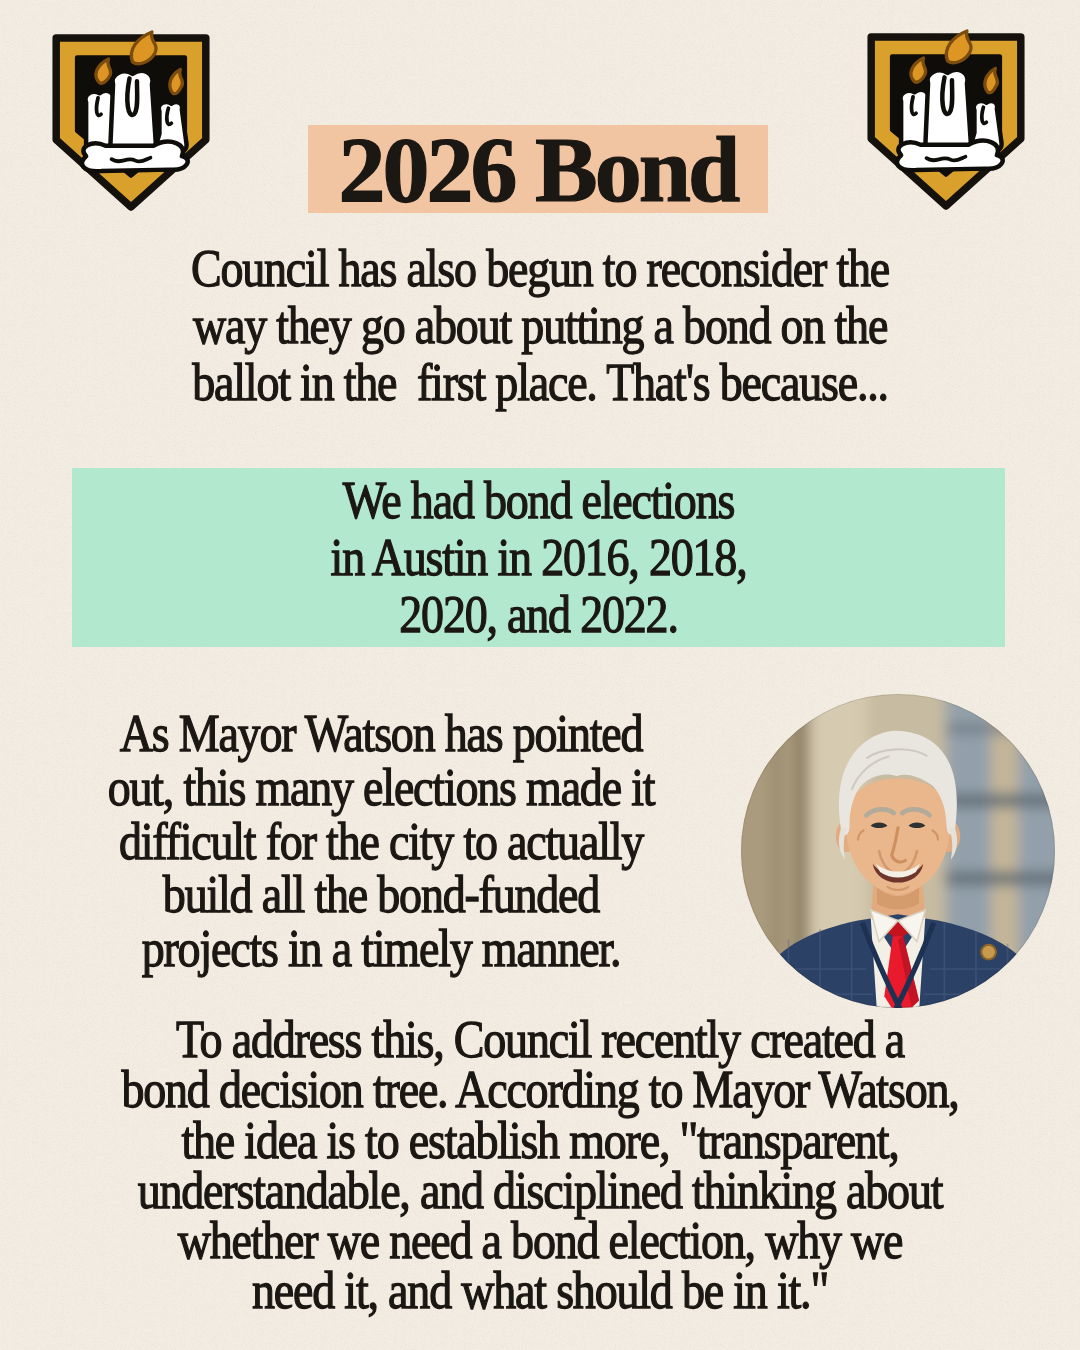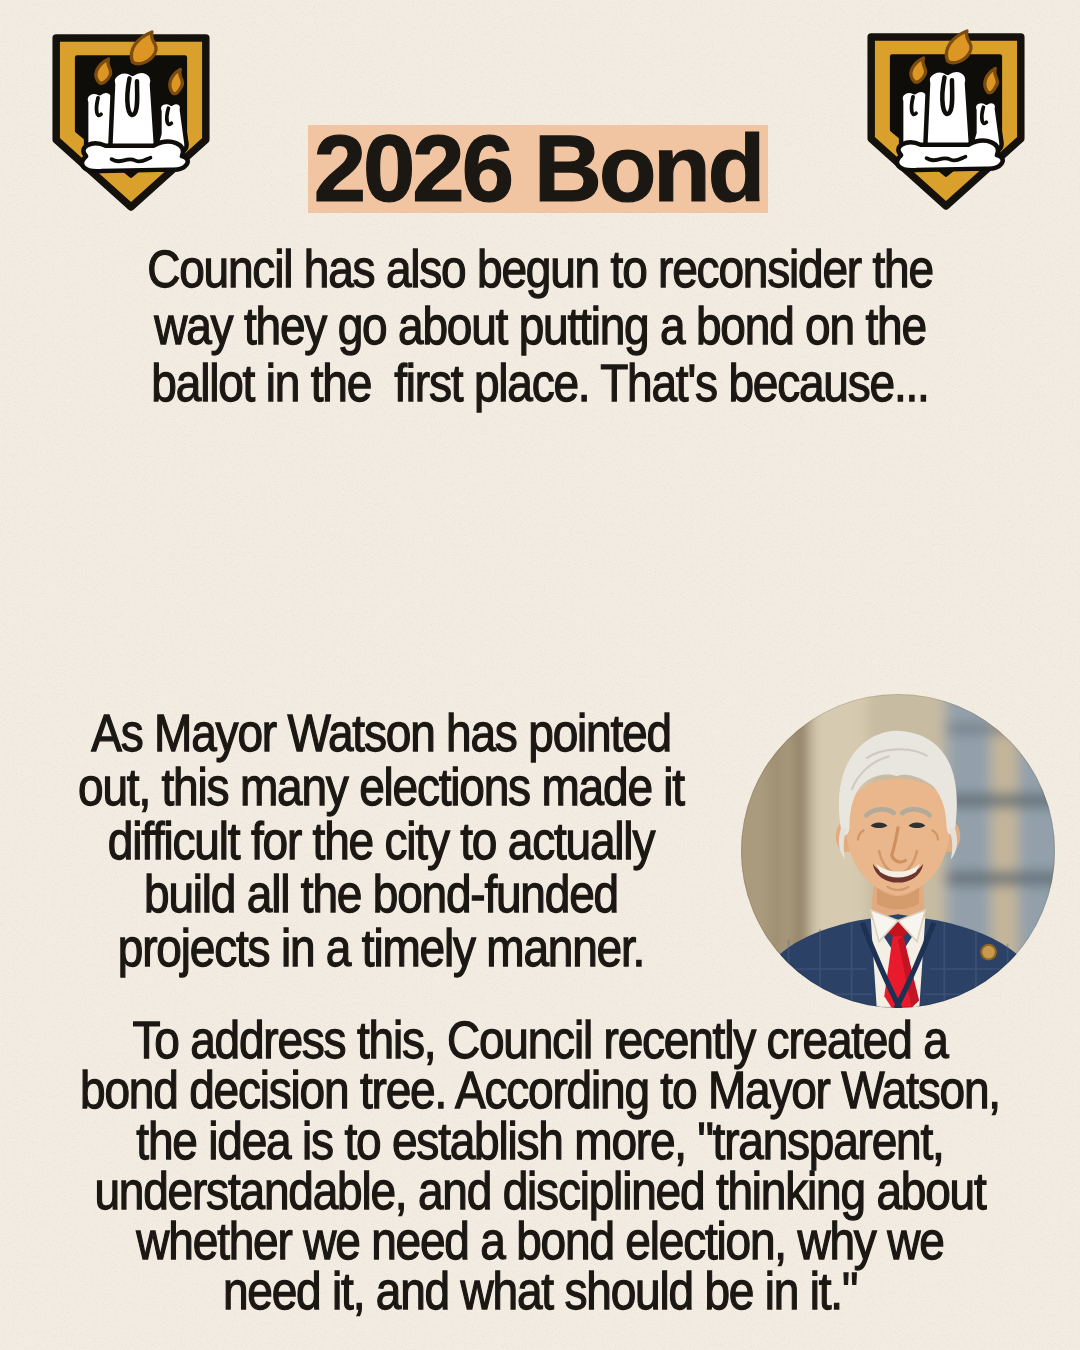--- a/index.html
+++ b/index.html
@@ -1,20 +1,20 @@
 <!DOCTYPE html>
 <html><head>
 <meta charset="utf-8">
 <style>
   html,body{margin:0;padding:0;background:#d8d2c6;}
   .page{
     position:relative;width:1080px;height:1350px;overflow:hidden;
     background:var(--bg,#f2ece2);
     color:var(--ink,#1b1713);
-    font-family:Liberation Sans, sans-serif;
+    font-family:Liberation Serif, serif;
   }
   .texture{position:absolute;left:0;top:0;z-index:0;pointer-events:none;}
   .logo{position:absolute;width:180px;height:190px;z-index:1;}
   .logo-left{left:41px;top:26px;}
   .logo-right{left:856px;top:25px;}
   .title-badge{
     position:absolute;left:308px;top:62px;width:460px;height:88px;z-index:1;
     background:var(--peach,#f1c5a2);
     display:flex;align-items:center;justify-content:center;
     font-size:94px;font-weight:700;letter-spacing:-3px;line-height:88px;
@@ -94,20 +94,25 @@
       <path d="M39 38 C34 33 37 26 45 22 C43 27 48 29 46 33 C44 37 41 39 39 38 Z" fill="#dd9623" stroke="#7c4c0e" stroke-width="2.2" stroke-linejoin="round"></path>
       <path d="M61 24 C58 16 64 8 74 4 C72 10 79 12 76 18 C73 24 65 27 61 24 Z" fill="#dd9623" stroke="#7c4c0e" stroke-width="2.2" stroke-linejoin="round"></path>
       <path d="M88 45 C84 40 86 33 93 29 C91 34 96 36 94 40 C92 44 90 46 88 45 Z" fill="#dd9623" stroke="#7c4c0e" stroke-width="2.2" stroke-linejoin="round"></path>
     </svg>
   </div>
 
   <p class="para intro">Council has also begun to reconsider the
 way they go about putting a bond on the
 ballot in the  first place. That's because...</p>
 
+  <div class="callout">
+    <p class="callout-text">We had bond elections
+in Austin in 2016, 2018,
+2020, and 2022.</p>
+  </div>
 
   <p class="para watson">As Mayor Watson has pointed
 out, this many elections made it
 difficult for the city to actually
 build all the bond-funded
 projects in a timely manner.</p>
 
   <div class="photo">
     <svg viewBox="0 0 300 300" width="316" height="316">
       <defs>

